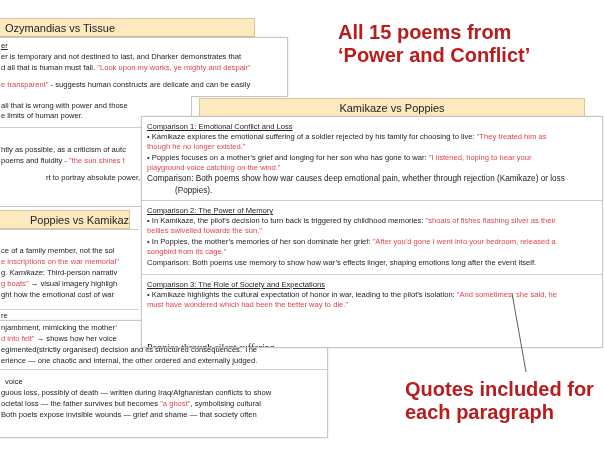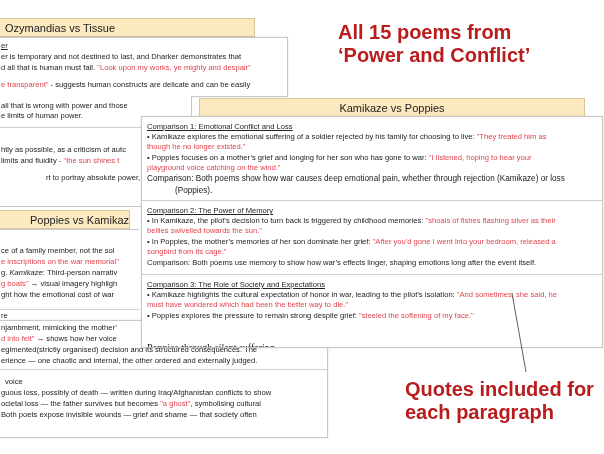--- a/index.html
+++ b/index.html
@@ -54,21 +54,21 @@
   <div class="line u" style="left:10px;top:3px;">er</div>
   <div class="line" style="left:10px;top:14px;">er is temporary and not destined to last, and Dharker demonstrates that</div>
   <div class="line" style="left:10px;top:25px;"><span>d all that is human must fall. </span><span class="q">"Look upon my works, ye mighty and despair"</span></div>
   <div class="line" style="left:10px;top:42px;"><span class="q">e transparent"</span><span> - suggests human constructs are delicate and can be easily</span></div>
 </div>
 <div class="box" id="oz-box2">
   <div class="line" style="left:10px;top:5px;">all that is wrong with power and those</div>
   <div class="line" style="left:10px;top:15px;">e limits of human power.</div>
   <div class="sep" style="top:31px;"></div>
   <div class="line" style="left:10px;top:49px;">htly as possible, as a criticism of autc</div>
-  <div class="line" style="left:10px;top:60px;"><span>limits and fluidity - </span><span class="q">"the sun shines t</span></div>
+  <div class="line" style="left:10px;top:60px;"><span>poems and fluidity - </span><span class="q">"the sun shines t</span></div>
   <div class="line" style="left:10px;top:77px;padding-left:45px;">rt to portray absolute power, whilst tis</div>
 </div>
 
 <div class="band" id="pk-band">
   <span>Poppies vs Kamikaz</span>
 </div>
 <div class="box" id="pk-box">
   <div class="line" style="left:10px;top:16px;">ce of a family member, not the sol</div>
   <div class="line q" style="left:10px;top:27px;">e inscriptions on the war memorial"</div>
   <div class="line" style="left:10px;top:38px;"><span>g. </span><i>Kamikaze</i><span>: Third-person narrativ</span></div>
@@ -107,21 +107,20 @@
   <div class="line" style="left:5px;top:99px;"><span>• In Kamikaze, the pilot’s decision to turn back is triggered by childhood memories: </span><span class="q">"shoals of fishes flashing silver as their</span></div>
   <div class="line q" style="left:5px;top:109px;">bellies swivelled towards the sun."</div>
   <div class="line" style="left:5px;top:120px;"><span>• In Poppies, the mother’s memories of her son dominate her grief: </span><span class="q">"After you'd gone I went into your bedroom, released a</span></div>
   <div class="line q" style="left:5px;top:130px;">songbird from its cage."</div>
   <div class="line" style="left:5px;top:141px;">Comparison: Both poems use memory to show how war’s effects linger, shaping emotions long after the event itself.</div>
   <div class="sep" style="top:157px;"></div>
 
   <div class="line u" style="left:5px;top:163px;">Comparison 3: The Role of Society and Expectations</div>
   <div class="line" style="left:5px;top:173px;"><span>• Kamikaze highlights the cultural expectation of honor in war, leading to the pilot’s isolation: </span><span class="q">"And sometimes, she said, he</span></div>
   <div class="line q" style="left:5px;top:183px;">must have wondered which had been the better way to die."</div>
-  <div class="line" style="left:5px;top:194px;"><span>• Poppies explores the pressure to remain strong despite grief: </span><span class="q">"steeled the softening of my face."</span></div>
   <div class="line" style="left:5px;top:226px;font-size:10px;font-family:Liberation Serif, serif;">Poppies through silent suffering.</div>
 </div>
 
 <svg id="connector" width="604" height="454">
   <line x1="512" y1="293" x2="526" y2="372" stroke="#333" stroke-width="0.8"></line>
 </svg>
 
 <div class="title" id="title-top">
   <div>All 15 poems from</div>
   <div>‘Power and Conflict’</div>

